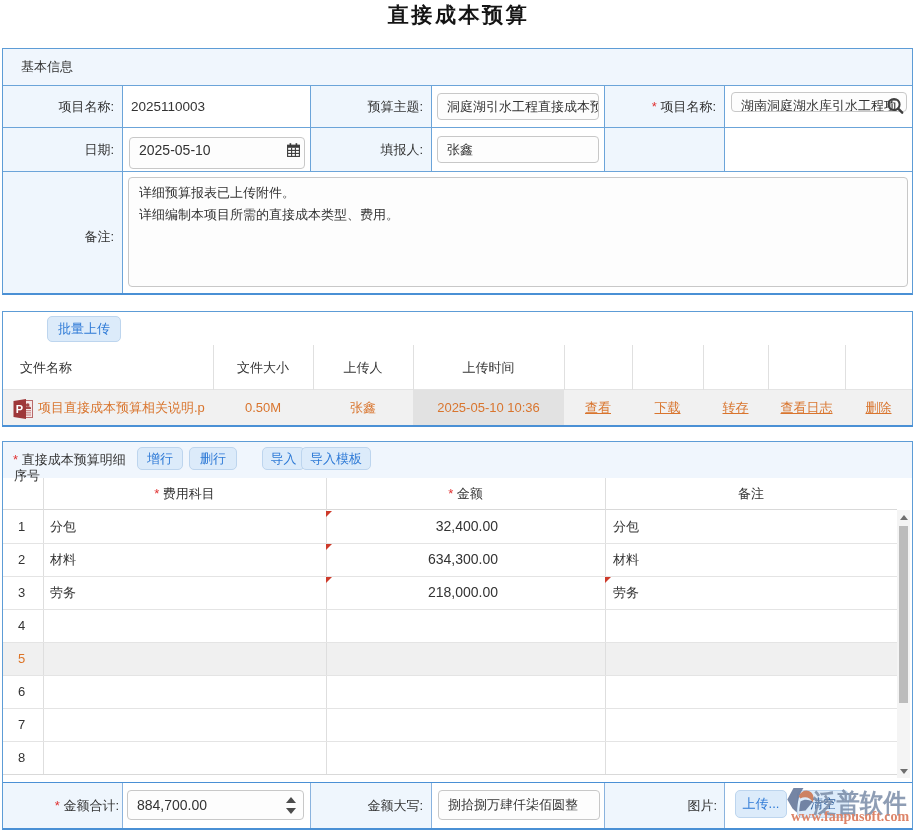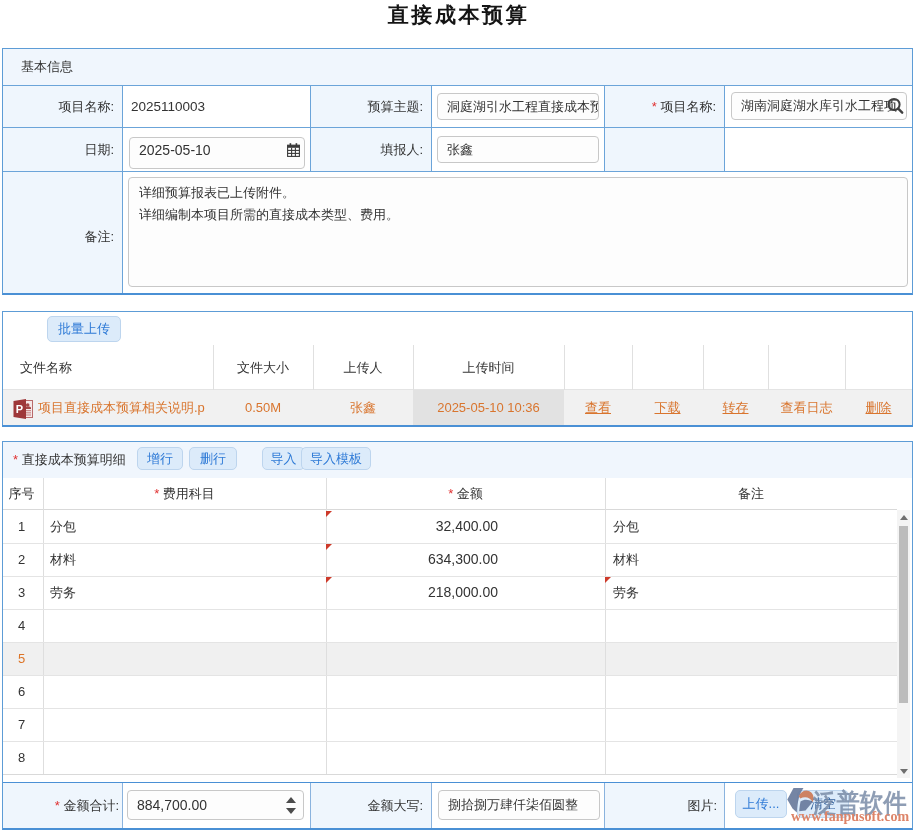--- a/index.html
+++ b/index.html
@@ -41,21 +41,21 @@
 <div class="vb" style="left:604px;top:86px;height:86px"></div>
 <div class="vb" style="left:724px;top:86px;height:86px"></div>
 <div class="hb" style="left:3px;top:127px;width:909px"></div>
 <div class="hb" style="left:3px;top:171px;width:909px"></div>
 
 <div class="lt" style="left:3px;top:86px;width:111px;line-height:41px">项目名称:</div>
 <div class="lt" style="left:131px;top:86px;line-height:41px;text-align:left;font-size:13.5px">2025110003</div>
 <div class="lt" style="left:310px;top:86px;width:113px;line-height:41px">预算主题:</div>
 <div class="inp" style="left:437px;top:93px;width:162px;height:27px">洞庭湖引水工程直接成本预</div>
 <div class="lt" style="left:604px;top:86px;width:112px;line-height:41px"><span class="red">* </span>项目名称:</div>
-<div class="inp" style="left:731px;top:92px;width:176px;height:28px;line-height:26px;padding-right:24px">湖南洞庭湖水库引水工程项</div>
+<div class="inp" style="left:731px;top:92px;width:176px;height:20px;line-height:26px;padding-right:24px">湖南洞庭湖水库引水工程项</div>
 <svg class="a" style="left:886px;top:96px" width="18" height="19" viewBox="0 0 18 19">
       <circle cx="8" cy="8.5" r="5.6" fill="none" stroke="#3f3f3f" stroke-width="2"></circle>
       <line x1="12.2" y1="12.7" x2="16.2" y2="16.7" stroke="#3f3f3f" stroke-width="2.4" stroke-linecap="round"></line>
     </svg>
 
 <div class="lt" style="left:3px;top:128px;width:111px;line-height:44px">日期:</div>
 <div class="inp" style="left:129px;top:137px;width:176px;height:32px;line-height:24px;font-size:14px">2025-05-10</div>
 <svg class="a" style="left:287px;top:143px" width="13" height="14" viewBox="0 0 13 14">
 <rect x="0.6" y="2.2" width="11.8" height="11.2" fill="#fff" stroke="#3a3a3a" stroke-width="1.1"></rect>
 <rect x="0.6" y="2.2" width="11.8" height="2.6" fill="#3a3a3a"></rect>
@@ -101,32 +101,32 @@
       <path d="M0.5 2 L13 0 L13 20 L0.5 18 Z" fill="#9e3739"></path>
       <text x="6.5" y="14" font-size="11" font-weight="bold" fill="#fff" text-anchor="middle" font-family="Liberation Sans">P</text>
     </svg>
 <div class="lt" style="left:38px;top:390px;text-align:right;line-height:36px;color:#d9752e">项目直接成本预算相关说明.p</div>
 <div class="lt" style="left:213px;top:390px;width:100px;text-align:center;line-height:36px;color:#d9752e">0.50M</div>
 <div class="lt" style="left:313px;top:390px;width:100px;text-align:center;line-height:36px;color:#d9752e">张鑫</div>
 <div class="lt" style="left:413px;top:390px;width:151px;text-align:center;line-height:36px;color:#d9752e">2025-05-10 10:36</div>
 <div class="lt" style="left:564px;top:390px;width:68px;text-align:center;line-height:36px;color:#d9752e"><span style="text-decoration:underline">查看</span></div>
 <div class="lt" style="left:632px;top:390px;width:71px;text-align:center;line-height:36px;color:#d9752e"><span style="text-decoration:underline">下载</span></div>
 <div class="lt" style="left:703px;top:390px;width:65px;text-align:center;line-height:36px;color:#d9752e"><span style="text-decoration:underline">转存</span></div>
-<div class="lt" style="left:768px;top:390px;width:77px;text-align:center;line-height:36px;color:#d9752e"><span style="">查看日志</span></div>
+<div class="lt" style="left:768px;top:390px;width:77px;text-align:center;line-height:36px;color:#d9752e"><span style="text-decoration:underline">查看日志</span></div>
 <div class="lt" style="left:845px;top:390px;width:67px;text-align:center;line-height:36px;color:#d9752e"><span style="text-decoration:underline">删除</span></div>
 <div class="a" style="left:2px;top:425px;width:911px;height:2px;background:#4a90d5"></div>
 
 <div class="sec" style="top:441px;height:389px"></div>
 <div class="hbar" style="left:3px;top:442px;width:909px;height:36px;border-bottom:0;line-height:35px;font-size:13px;color:#333"><span class="red" style="padding-left:10px">* </span>直接成本预算明细</div>
 <div class="btn" style="left:137px;top:447px;width:46px;height:23px;line-height:21px">增行</div>
 <div class="btn" style="left:189px;top:447px;width:48px;height:23px;line-height:21px">删行</div>
 <div class="btn" style="left:262px;top:447px;width:43px;height:23px;line-height:21px">导入</div>
 <div class="btn" style="left:301px;top:447px;width:70px;height:23px;line-height:21px">导入模板</div>
 
-<div class="lt" style="left:3px;top:478px;width:37px;text-align:center;line-height:32px">序号</div>
+<div class="lt" style="left:3px;top:460px;width:37px;line-height:32px">序号</div>
 <div class="lt" style="left:43px;top:478px;width:283px;text-align:center;line-height:32px"><span class="red">* </span>费用科目</div>
 <div class="lt" style="left:605px;top:478px;width:292px;text-align:center;line-height:32px">备注</div>
 <div class="lt" style="left:326px;top:478px;width:279px;text-align:center;line-height:32px"><span class="red">* </span>金额</div>
 <div class="gh" style="left:3px;top:509px;width:894px;background:#d9d9d9"></div>
 
 <div class="a" style="left:3px;top:642px;width:894px;height:33px;background:#f0f0f0"></div>
 
 <div class="gv" style="left:43px;top:478px;height:296px;background:#dedede"></div>
 <div class="gv" style="left:326px;top:478px;height:296px;background:#dedede"></div>
 <div class="gv" style="left:605px;top:478px;height:296px;background:#dedede"></div>

